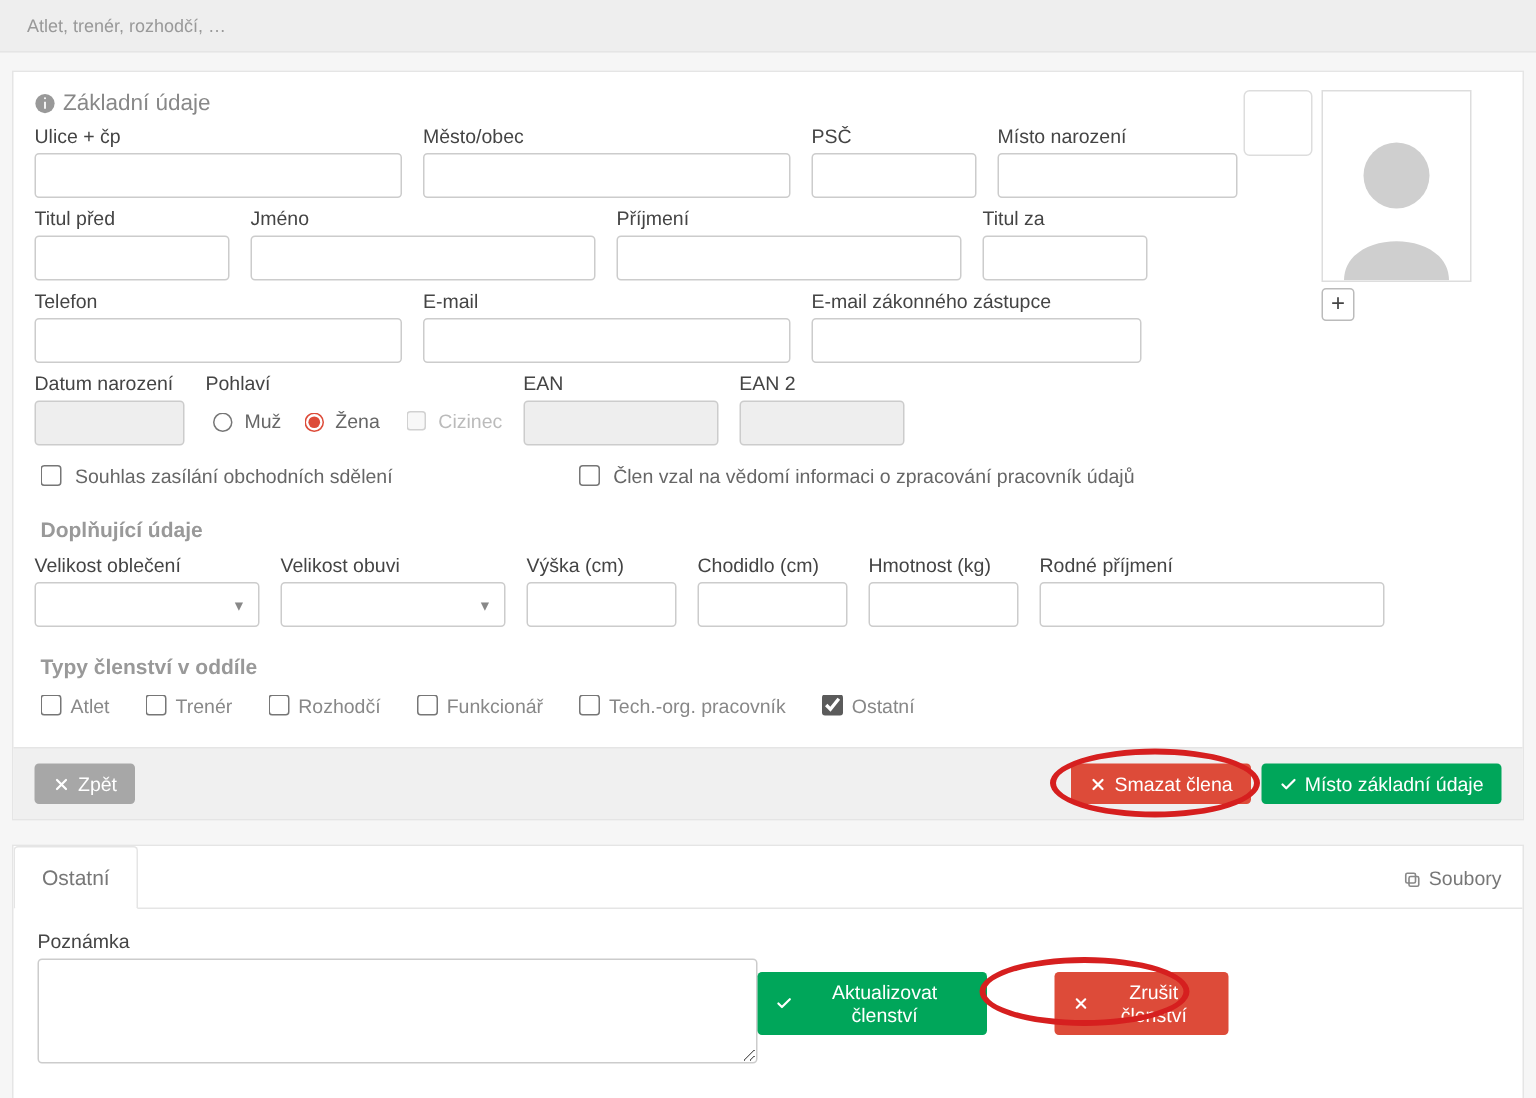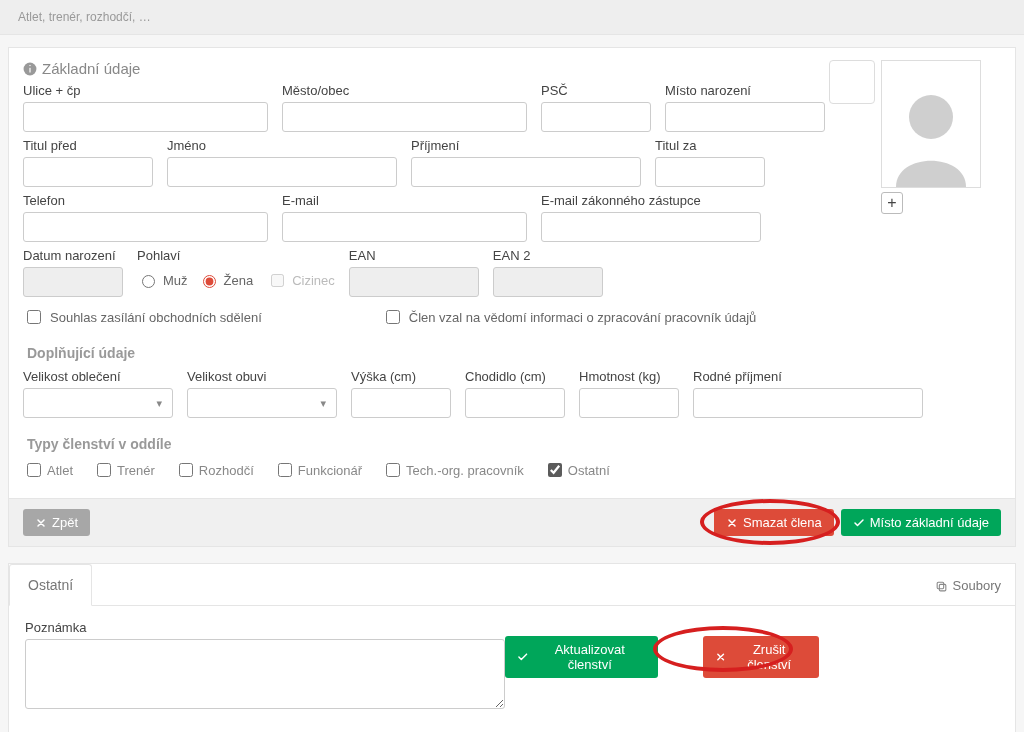--- a/index.html
+++ b/index.html
@@ -412,21 +412,21 @@
           <rect x="4" y="4" width="12" height="12" rx="2"></rect>
         </svg>
       <span>Soubory</span>
     </div>
   </div>
   <div class="panel2-body" style="position:relative;">
     <div class="fgroup">
       <label>Poznámka</label>
       <textarea class="note" style=""></textarea>
     </div>
-    <div class="right-btns" style="align-items:flex-start; margin-top:16px; margin-right:180px;">
+    <div class="right-btns" style="align-items:flex-start; margin-top:28px; margin-right:180px;">
       <button class="btn btn-green">
         <svg viewBox="0 0 24 24">
             <path d="M4 12l5 5L20 6" stroke="#fff" stroke-width="3" fill="none" stroke-linecap="round" stroke-linejoin="round"></path>
           </svg>
         <span>Aktualizovat členství</span>
       </button>
       <div style="position:relative;padding-left:38px;">
         <button class="btn btn-red">
           <svg viewBox="0 0 24 24">
               <path d="M18 6 6 18M6 6l12 12" stroke="#fff" stroke-width="3" stroke-linecap="round"></path>

